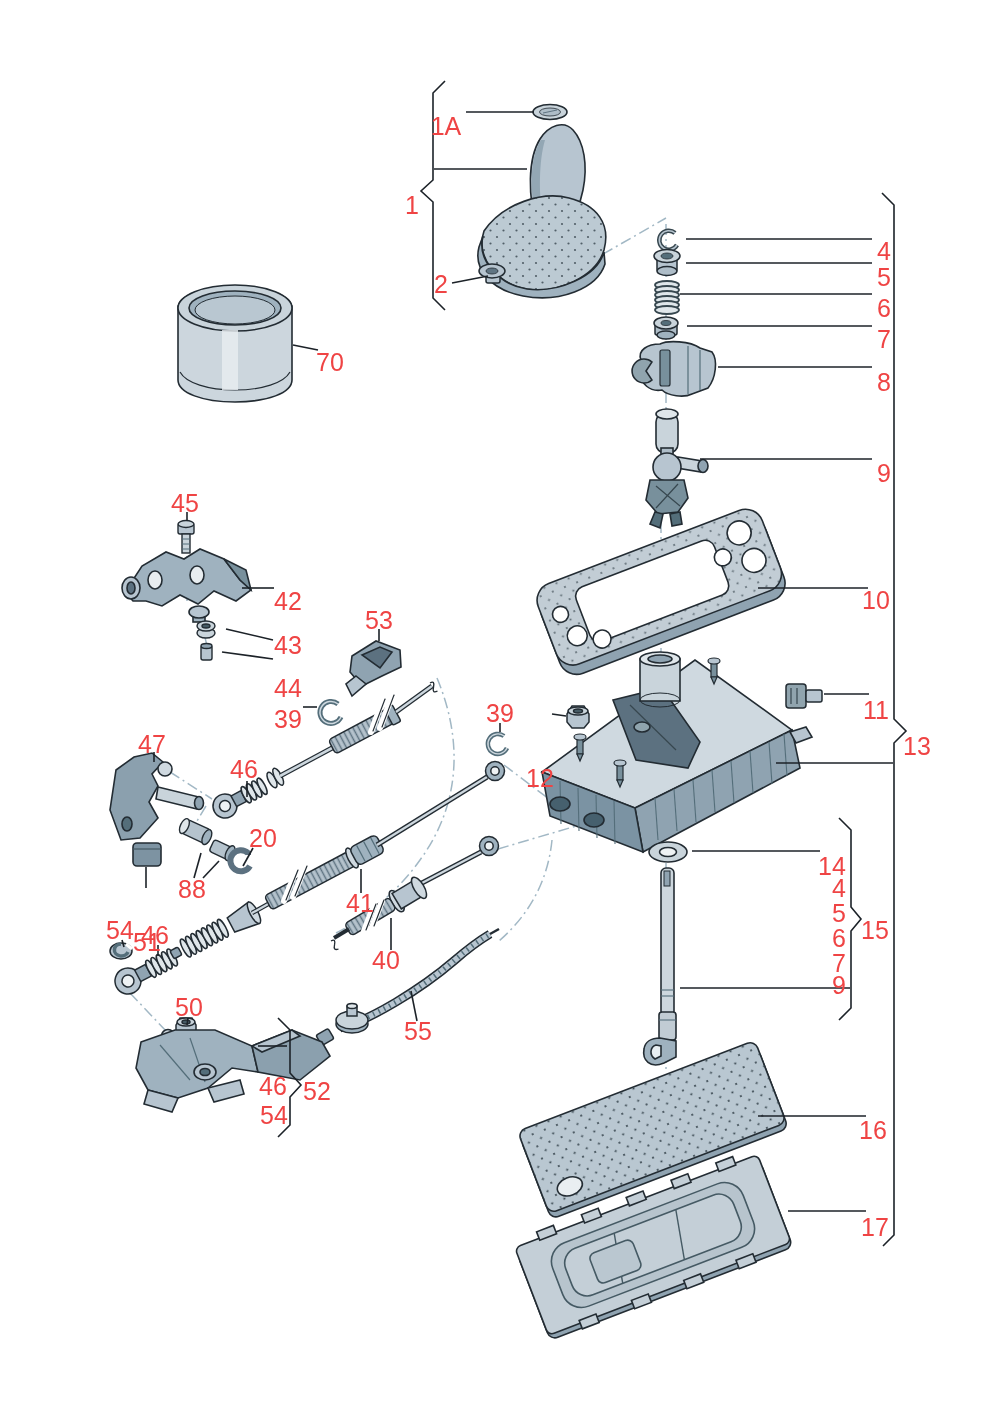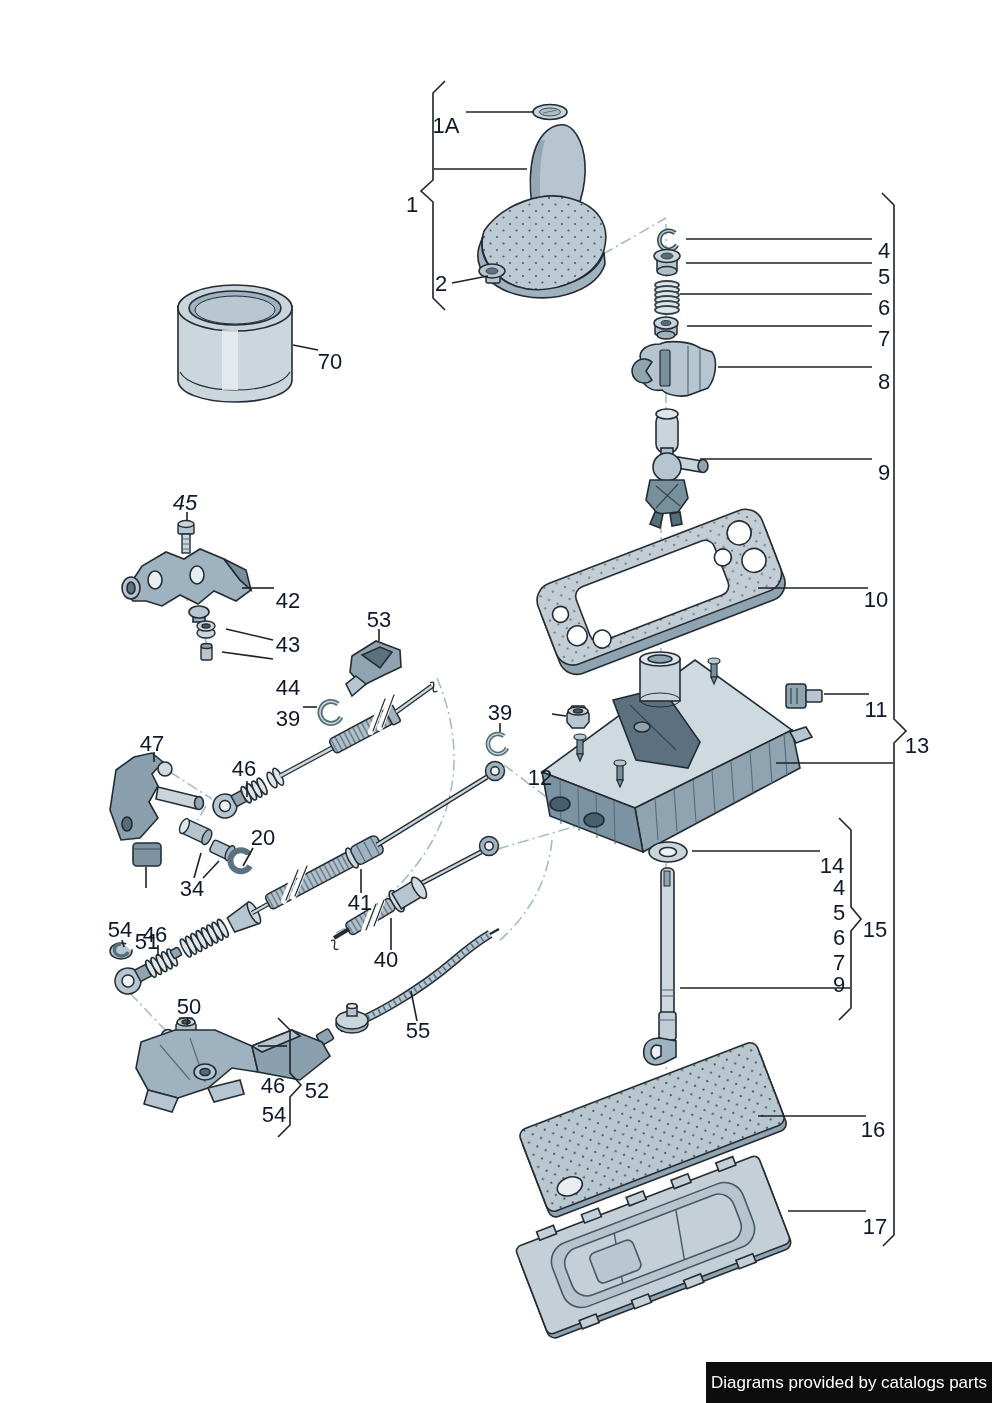--- a/index.html
+++ b/index.html
@@ -1,20 +1,20 @@
 <!DOCTYPE html>
 <html><head>
 <meta charset="utf-8">
 <style>
   html,body{margin:0;padding:0;background:#ffffff;}
   .stage{position:relative;width:992px;height:1403px;background:#fff;overflow:hidden;
          font-family:"Liberation Sans",sans-serif;}
   .stage svg{position:absolute;left:0;top:0;}
   #callouts{position:absolute;left:0;top:0;width:100%;height:100%;pointer-events:none;}
-  .callout{position:absolute;transform:translate(-50%,-50%);font-size:22px;color:#0f172a;
+  .callout{position:absolute;transform:translate(-50%,-50%);font-size:25px;color:#ef4444;
            line-height:1;white-space:nowrap;}
   .footer{position:absolute;left:706px;top:1362px;width:286px;height:41px;background:#0c0c0c;
           color:#ffffff;display:flex;align-items:center;justify-content:center;font-size:17px;}
 </style>
 </head>
 <body>
 
 <div class="stage">
 <svg width="992" height="1403" viewBox="0 0 992 1403" xmlns="http://www.w3.org/2000/svg">
   <defs>
@@ -505,28 +505,28 @@
       <div class="callout" style="left: 884px; top: 339px;">7</div>
       <div class="callout" style="left: 884px; top: 382px;">8</div>
       <div class="callout" style="left: 884px; top: 473px;">9</div>
       <div class="callout" style="left: 876px; top: 600px;">10</div>
       <div class="callout" style="left: 876px; top: 710px;">11</div>
       <div class="callout" style="left: 540px; top: 768px; margin-top: 10px;">12</div>
       <div class="callout" style="left: 917px; top: 746px;">13</div>
       <div class="callout" style="left: 379px; top: 620px;">53</div>
       <div class="callout" style="left: 288px; top: 719px;">39</div>
       <div class="callout" style="left: 500px; top: 713px;">39</div>
-      <div class="callout" style="left: 185px; top: 503px; font-style: italic;">45</div>
+      <div class="callout" style="left: 185px; top: 503px;">45</div>
       <div class="callout" style="left: 288px; top: 601px;">42</div>
       <div class="callout" style="left: 288px; top: 645px;">43</div>
       <div class="callout" style="left: 288px; top: 664px; margin-top: 24px;">44</div>
       <div class="callout" style="left: 152px; top: 744px;">47</div>
       <div class="callout" style="left: 244px; top: 769px;">46</div>
       <div class="callout" style="left: 263px; top: 838px;">20</div>
-      <div class="callout" style="left: 192px; top: 889px;">34</div>
+      <div class="callout" style="left: 192px; top: 889px;">88</div>
       <div class="callout" style="left: 147px; top: 942px;">51</div>
       <div class="callout" style="left: 360px; top: 903px;">41</div>
       <div class="callout" style="left: 386px; top: 960px;">40</div>
       <div class="callout" style="left: 120px; top: 930px;">54</div>
       <div class="callout" style="left: 155px; top: 935px;">46</div>
       <div class="callout" style="left: 189px; top: 1007px;">50</div>
       <div class="callout" style="left: 418px; top: 1031px;">55</div>
       <div class="callout" style="left: 832px; top: 866px;">14</div>
       <div class="callout" style="left: 839px; top: 888px;">4</div>
       <div class="callout" style="left: 839px; top: 913px;">5</div>
@@ -534,16 +534,13 @@
       <div class="callout" style="left: 839px; top: 963px;">7</div>
       <div class="callout" style="left: 839px; top: 985px;">9</div>
       <div class="callout" style="left: 875px; top: 930px;">15</div>
       <div class="callout" style="left: 873px; top: 1130px;">16</div>
       <div class="callout" style="left: 875px; top: 1227px;">17</div>
       <div class="callout" style="left: 273px; top: 1086px;">46</div>
       <div class="callout" style="left: 274px; top: 1115px;">54</div>
       <div class="callout" style="left: 317px; top: 1091px;">52</div>
     </div>
 
-<div class="footer">
-  <span>Diagrams provided by catalogs parts</span>
 </div>
-</div>
 
 </body></html>

